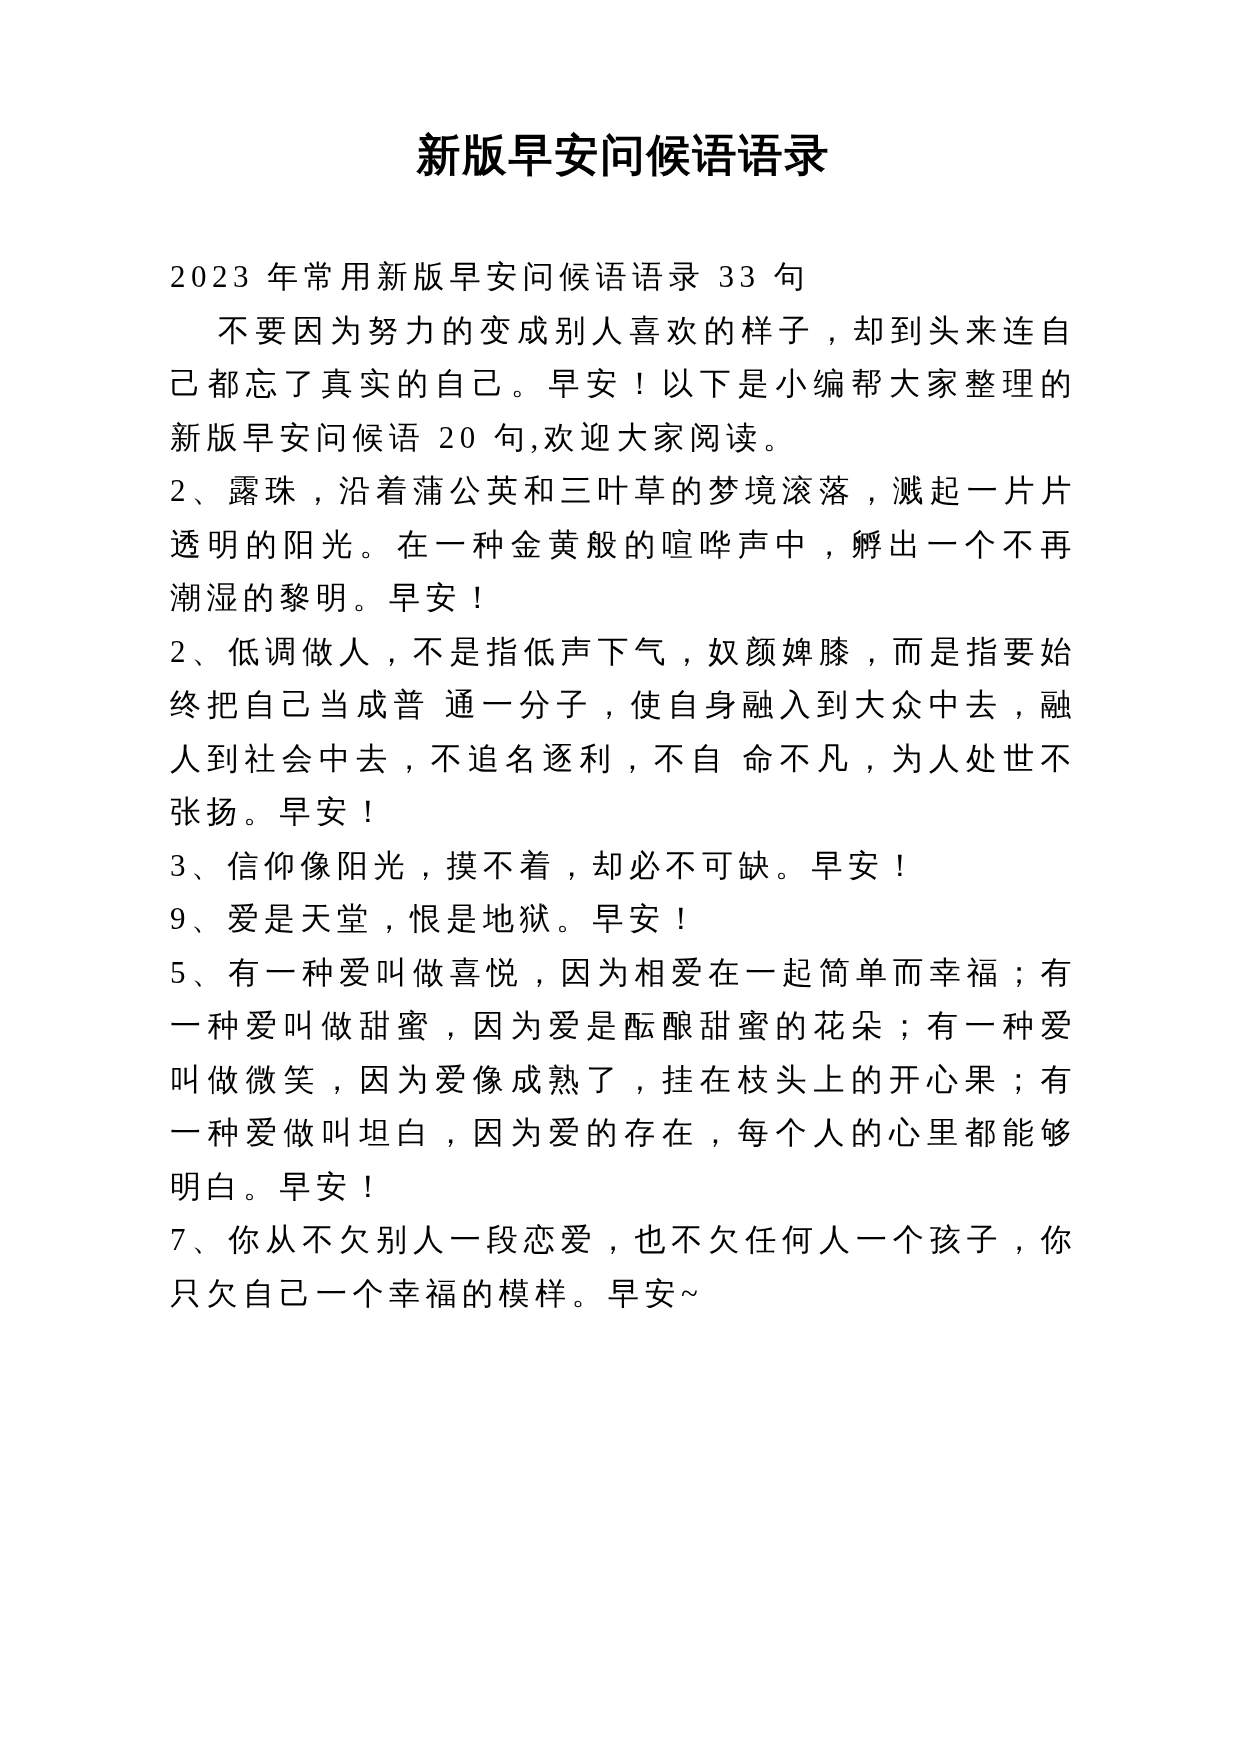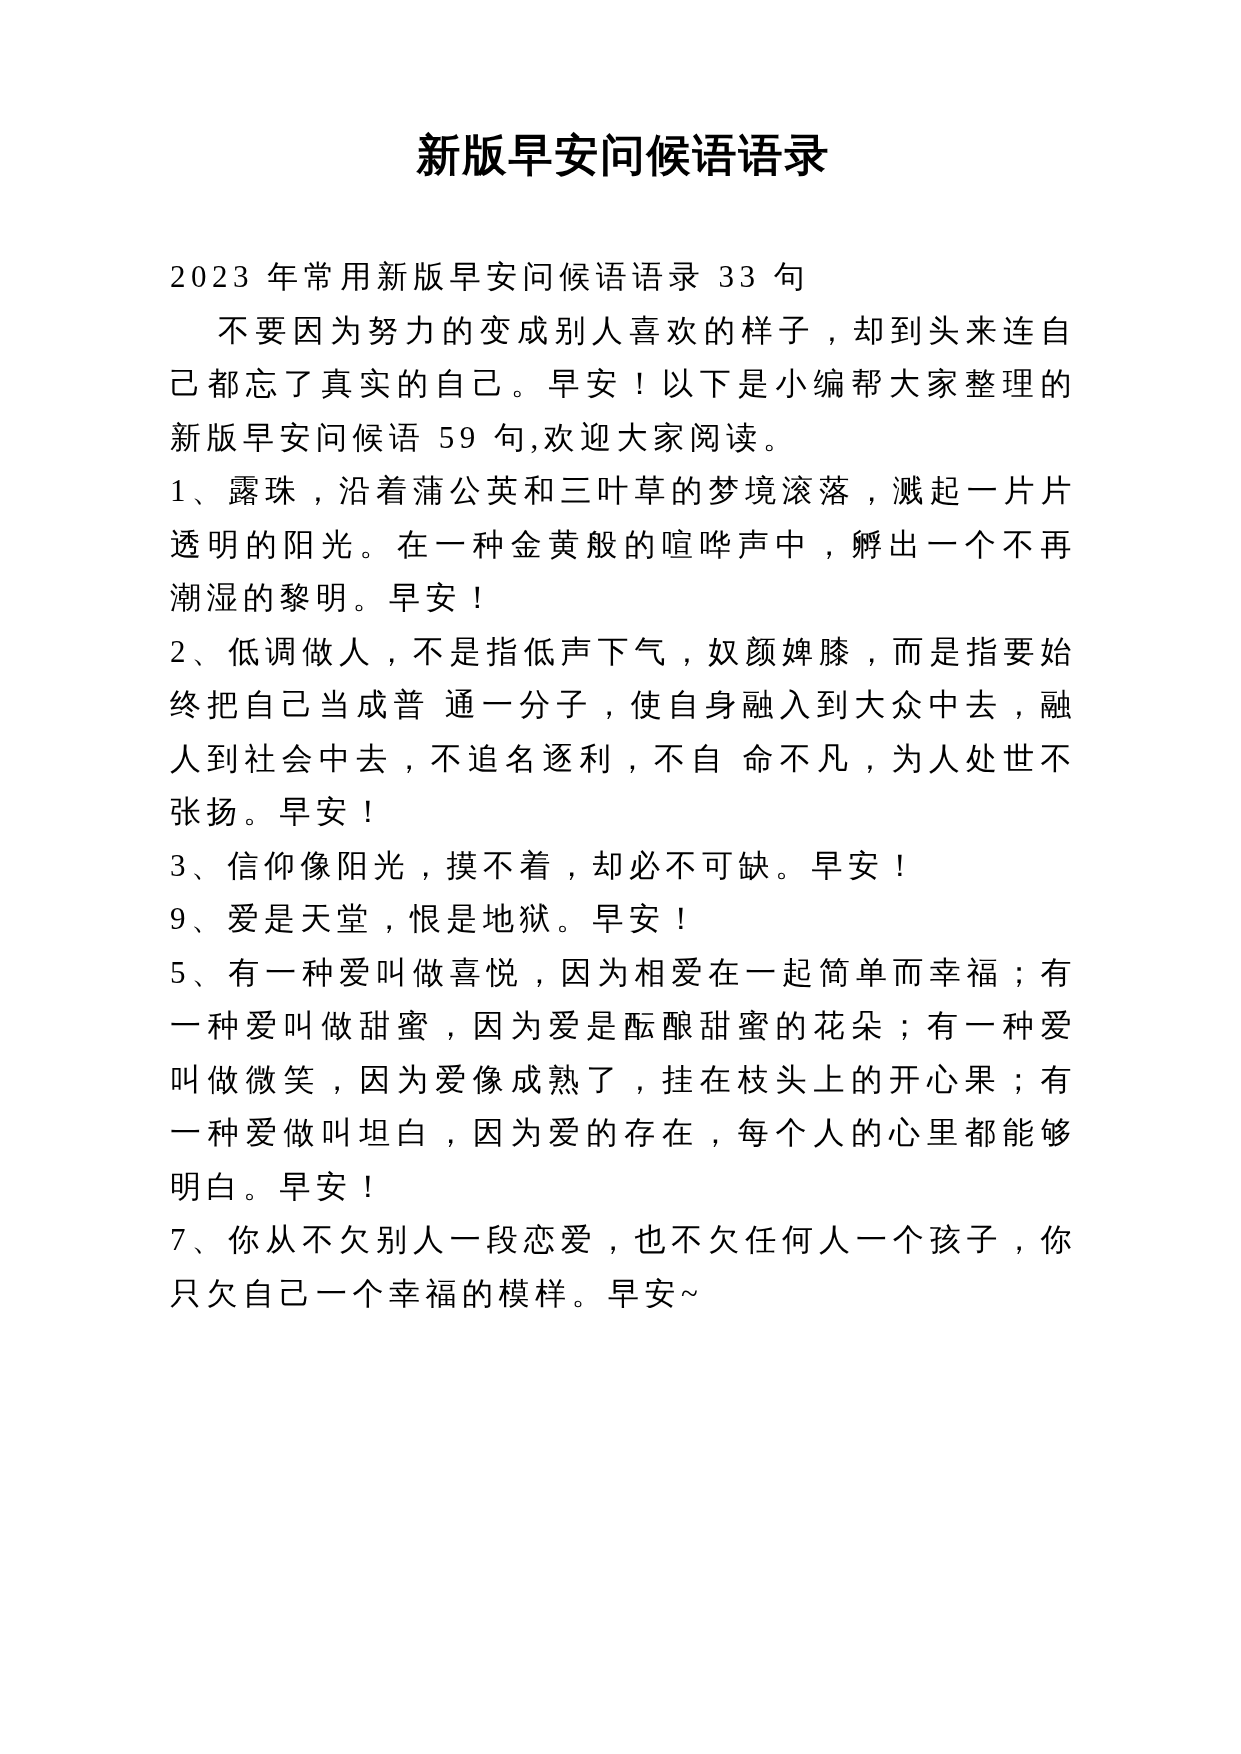--- a/index.html
+++ b/index.html
@@ -42,21 +42,21 @@
     text-indent: 48px;
   }
 </style>
 </head>
 <body>
 
 <div class="page">
   <h1 class="doc-title">新版早安问候语语录</h1>
   <div class="doc-body">
       <p class="para">2023 年常用新版早安问候语语录 33 句</p>
-      <p class="para indent">不要因为努力的变成别人喜欢的样子，却到头来连自己都忘了真实的自己。早安！以下是小编帮大家整理的新版早安问候语 59 句,欢迎大家阅读。</p>
-      <p class="para">1、露珠，沿着蒲公英和三叶草的梦境滚落，溅起一片片透明的阳光。在一种金黄般的喧哗声中，孵出一个不再潮湿的黎明。早安！</p>
+      <p class="para indent">不要因为努力的变成别人喜欢的样子，却到头来连自己都忘了真实的自己。早安！以下是小编帮大家整理的新版早安问候语 20 句,欢迎大家阅读。</p>
+      <p class="para">2、露珠，沿着蒲公英和三叶草的梦境滚落，溅起一片片透明的阳光。在一种金黄般的喧哗声中，孵出一个不再潮湿的黎明。早安！</p>
       <p class="para">2、低调做人，不是指低声下气，奴颜婢膝，而是指要始终把自己当成普 通一分子，使自身融入到大众中去，融人到社会中去，不追名逐利，不自 命不凡，为人处世不张扬。早安！</p>
       <p class="para">3、信仰像阳光，摸不着，却必不可缺。早安！</p>
       <p class="para">9、爱是天堂，恨是地狱。早安！</p>
       <p class="para">5、有一种爱叫做喜悦，因为相爱在一起简单而幸福；有一种爱叫做甜蜜，因为爱是酝酿甜蜜的花朵；有一种爱叫做微笑，因为爱像成熟了，挂在枝头上的开心果；有一种爱做叫坦白，因为爱的存在，每个人的心里都能够明白。早安！</p>
       <p class="para">7、你从不欠别人一段恋爱，也不欠任何人一个孩子，你只欠自己一个幸福的模样。早安~</p>
     </div>
 </div>
 
 </body></html>

